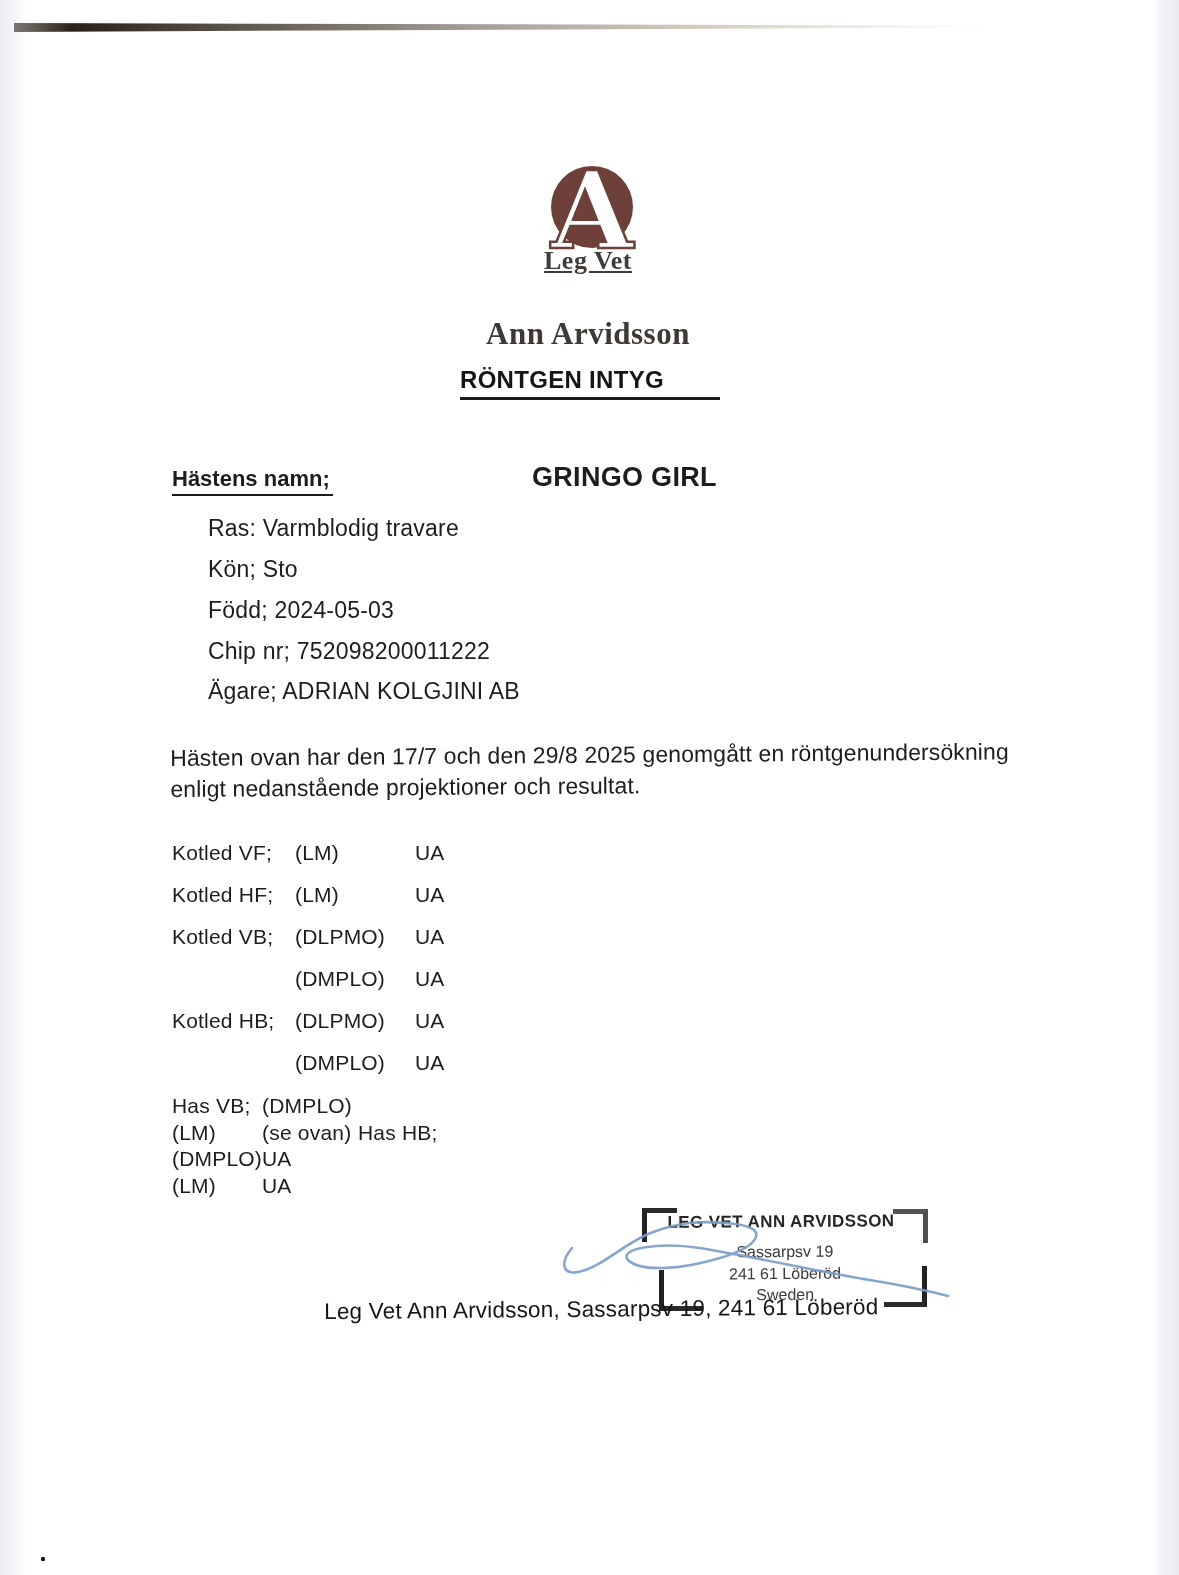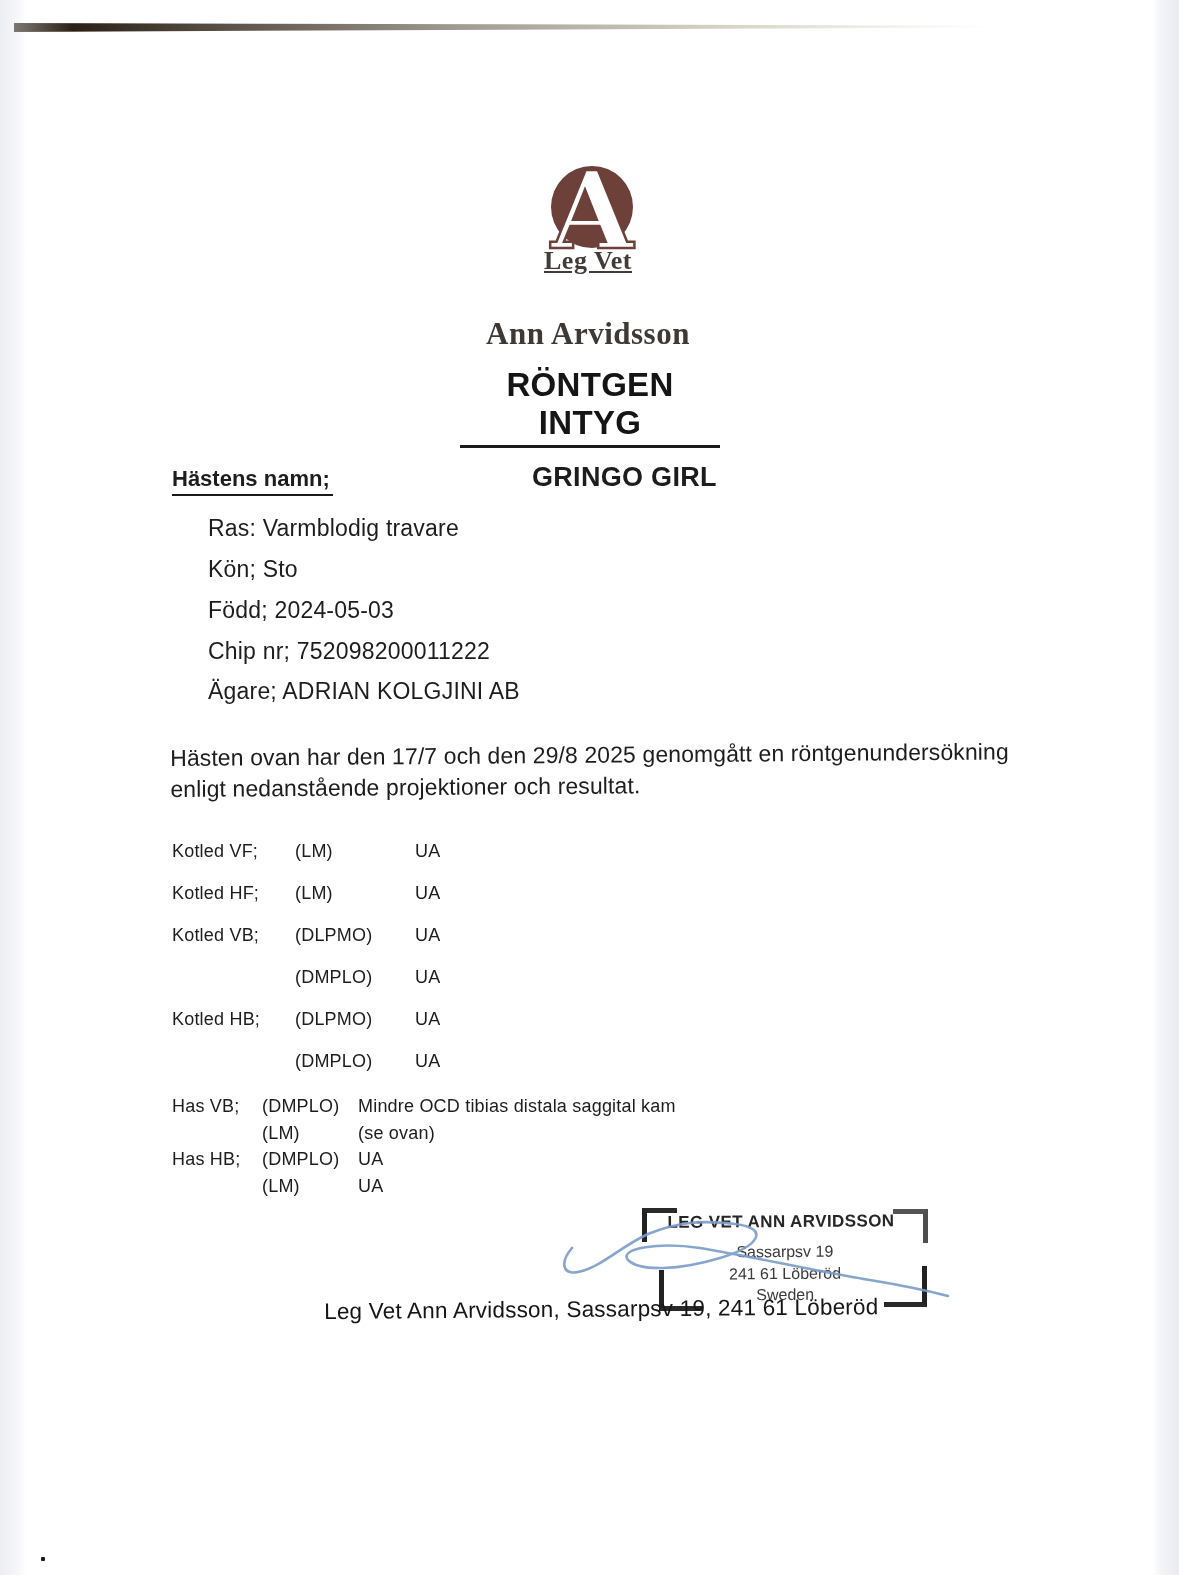--- a/index.html
+++ b/index.html
@@ -19,34 +19,34 @@
     background:linear-gradient(to right,#29211699 0,#2a2016 6%,#41342280 45%,#8f815f66 70%,#b5a88a33 88%,transparent 100%);
     clip-path:polygon(0 18%,100% 42%,100% 58%,0 100%);
   }
   
   .logo-svg{left:544px;top:160px;overflow:visible;}
   .logo-line1{left:488px;top:246px;width:200px;text-align:center;
     font-family:"Liberation Serif",serif;font-weight:bold;font-size:26px;color:#423b37;letter-spacing:.5px;text-decoration:underline;}
   .logo-line2{left:458px;top:273px;width:260px;text-align:center;
     font-family:"Liberation Serif",serif;font-weight:bold;font-size:31px;color:#3e3935;letter-spacing:.5px;margin-top:43px;}
   
-  .doc-title{left:460px;top:366px;width:260px;text-align:center;
-    font-size:33px;font-weight:bold;letter-spacing:.3px;color:#151515;
+  .doc-title{left:460px;top:366px;width:260px;text-align:left;
+    font-size:24px;font-weight:bold;letter-spacing:.3px;color:#151515;
     border-bottom:3px solid #1a1a1a;padding-bottom:3px;}
   
   .name-label{left:172px;top:466px;font-size:22px;font-weight:bold;
     border-bottom:2.5px solid #1a1a1a;padding:0 3px 2px 0;}
   .name-value{left:532px;top:462px;font-size:27px;font-weight:bold;letter-spacing:.3px;}
   
   .detail{left:172px;font-size:23px;letter-spacing:.2px;white-space:nowrap;margin-left:36px;}
   
   .intro{left:170px;top:743px;width:870px;font-size:23px;line-height:31px;
     letter-spacing:.1px;transform:rotate(-.45deg);transform-origin:left top;}
   
-  .grid{display:grid;font-size:18px;letter-spacing:.2px;}
+  .grid{display:grid;font-size:21px;letter-spacing:.2px;}
   .grid>div{white-space:nowrap;}
   .results-grid{left:172px;top:841px;grid-template-columns:123px 120px auto;grid-auto-rows:42px;}
   .has-grid{left:172px;top:1093px;grid-template-columns:90px 96px auto;grid-auto-rows:26.5px;line-height:26px;}
   
   .stamp-name{left:655px;top:1212px;width:252px;text-align:center;
     font-size:17px;font-weight:bold;letter-spacing:.4px;color:#262626;transform:rotate(-.4deg);}
   .stamp-address{left:697px;top:1241px;width:176px;text-align:center;
     font-size:16px;line-height:21.5px;color:#3b3b3b;transform:rotate(-.4deg);}
   .bracket{position:absolute;}
   .br-tl{left:642px;top:1208px;width:30px;height:29px;border-left:5px solid #222;border-top:5px solid #2a2a2a;}
@@ -107,21 +107,20 @@
   <div>(DLPMO)</div>
   <div>UA</div>
   <div></div>
   <div>(DMPLO)</div>
   <div>UA</div>
 </div>
 
 <div class="abs grid has-grid">
   <div>Has VB;</div>
   <div>(DMPLO)</div>
-  <div>Mindre OCD tibias distala saggital kam</div>
   <div></div>
   <div>(LM)</div>
   <div>(se ovan)</div>
   <div>Has HB;</div>
   <div>(DMPLO)</div>
   <div>UA</div>
   <div></div>
   <div>(LM)</div>
   <div>UA</div>
 </div>

